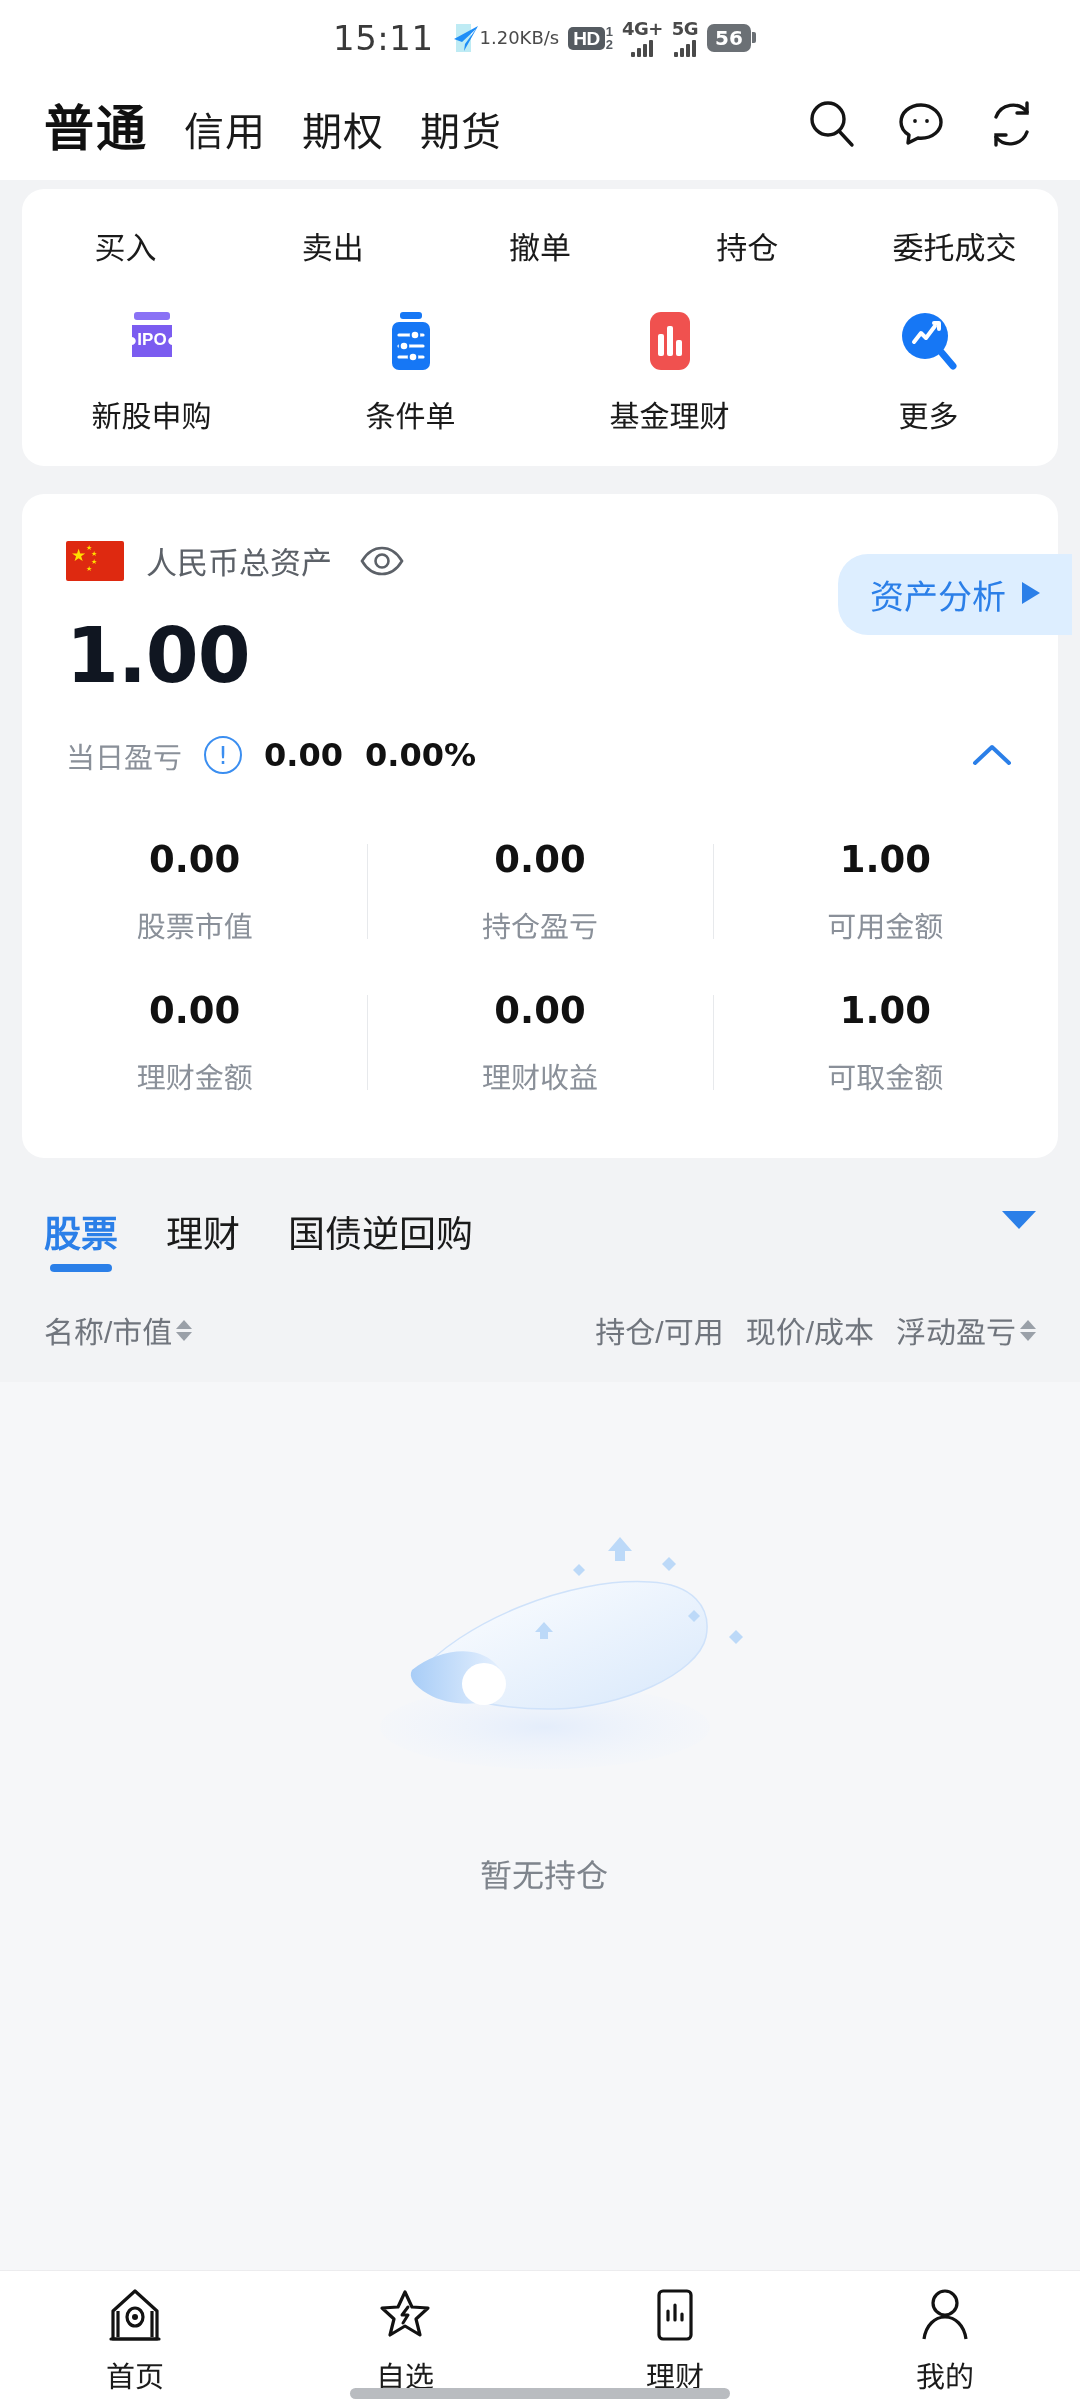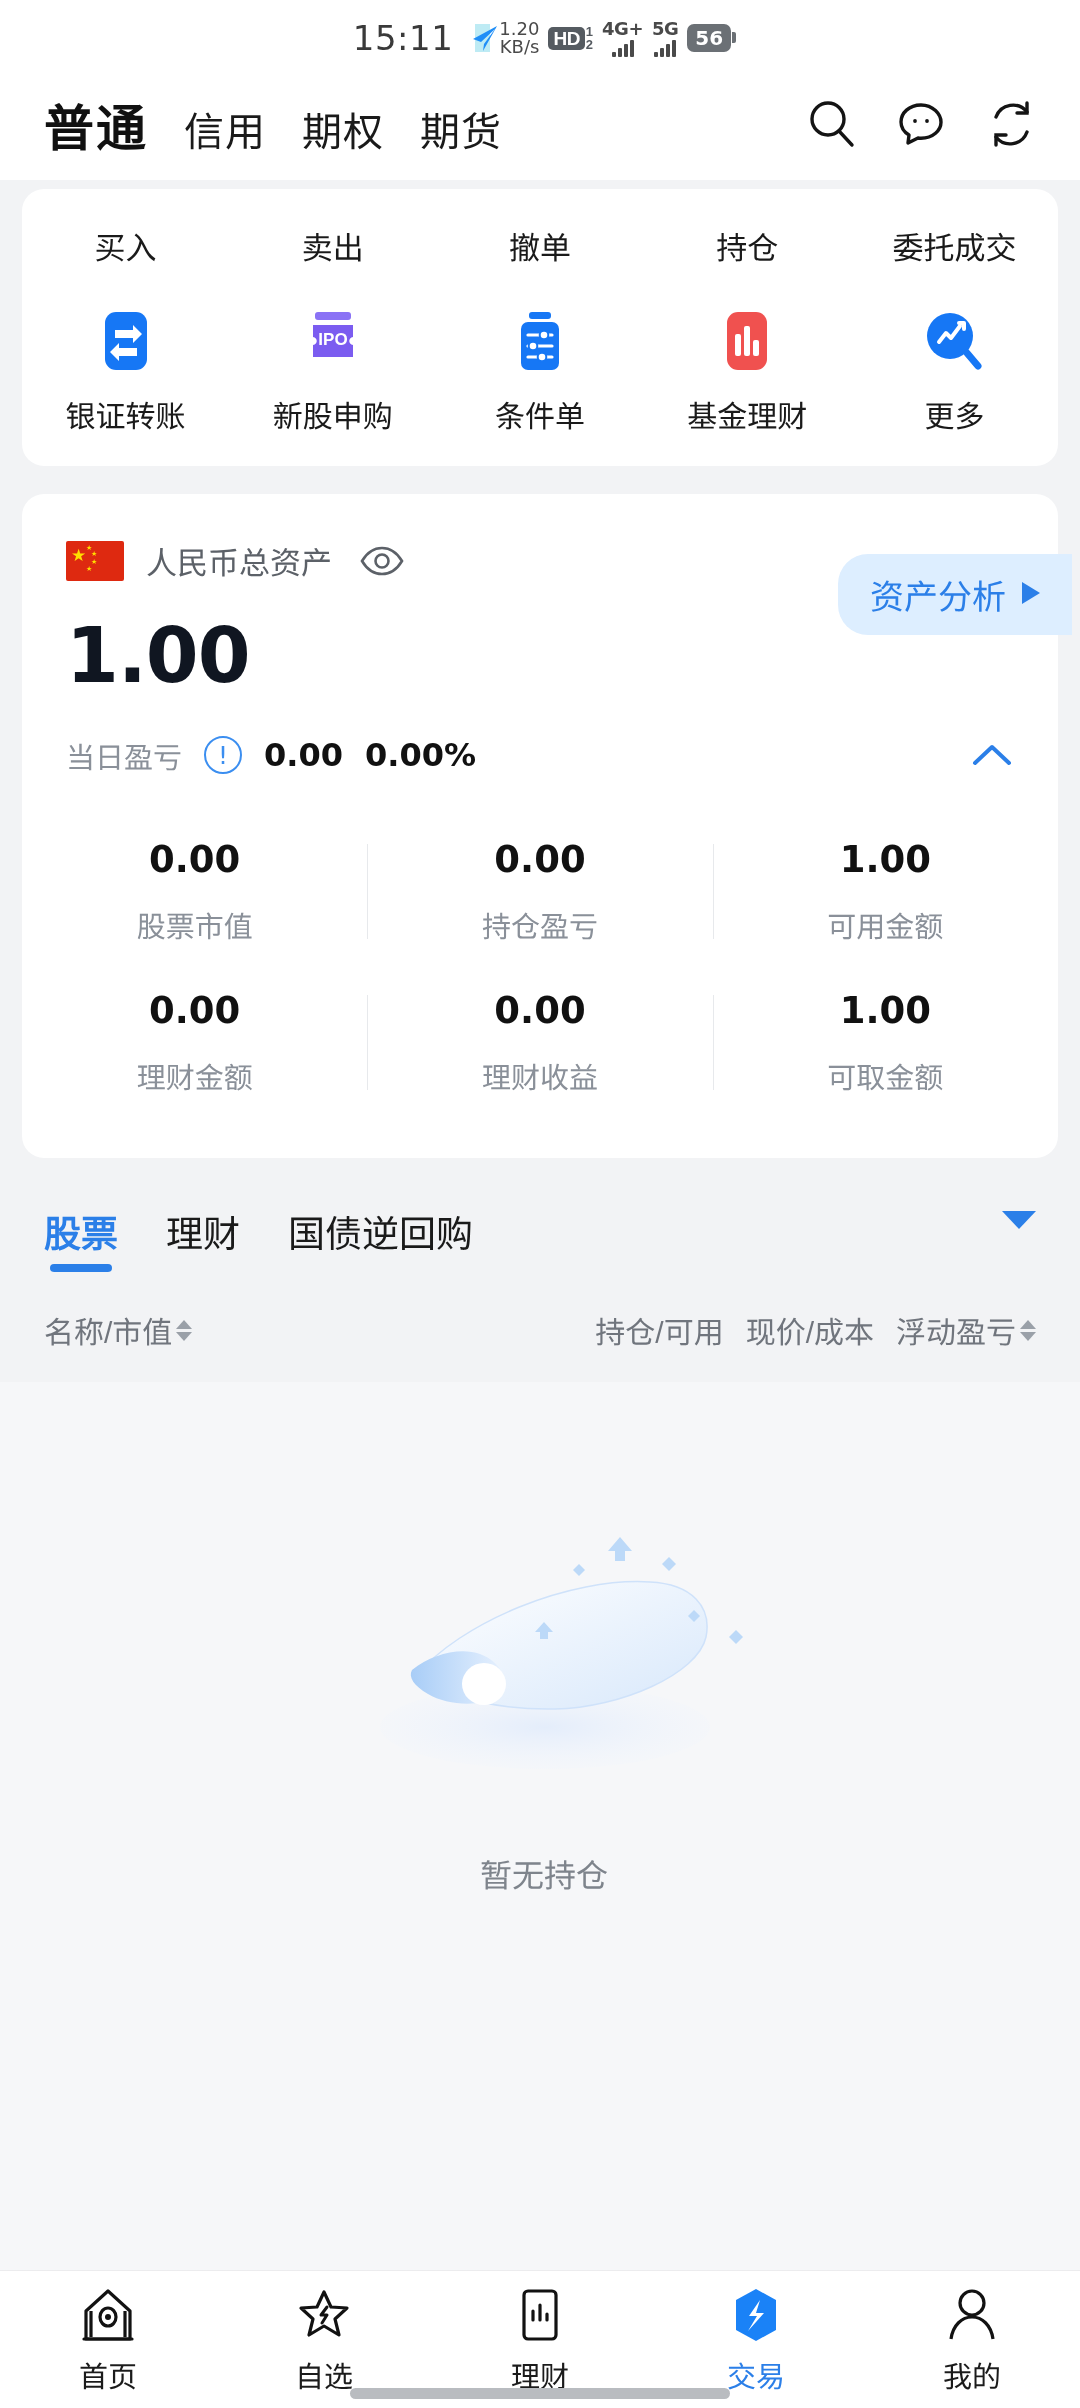--- a/index.html
+++ b/index.html
@@ -14,21 +14,21 @@
 
   
   .statusbar{
     height:68px; background:#ffffff; display:flex; align-items:center;
     justify-content:center; padding:8px 38px 0 42px;
   }
   .sb-left{ display:flex; align-items:center; gap:16px; }
   .sb-time{ font-size:34px; color:#3a3a3a; letter-spacing:0.5px; font-family:"DejaVu Sans",sans-serif; }
   .tg-icon{ width:30px; height:32px; position:relative; }
   .sb-right{ display:flex; align-items:center; gap:9px; }
-  .netspeed{ display:flex; flex-direction:column; align-items:flex-end; line-height:1.02; font-size:18px; color:#4a4a4a; font-family:"DejaVu Sans",sans-serif;}
+  .netspeed{ display:flex; flex-direction:row; align-items:flex-end; line-height:1.02; font-size:18px; color:#4a4a4a; font-family:"DejaVu Sans",sans-serif;}
   .hd-badge{ display:flex; align-items:center; }
   .hd-box{ background:#555b61; color:#fff; font-size:19px; font-weight:bold; border-radius:5px; padding:2px 5px; line-height:1; letter-spacing:-0.5px;}
   .hd-sub{ display:flex; flex-direction:column; font-size:13px; color:#555b61; line-height:1.0; margin-left:1px; font-weight:bold;}
   .sig-group{ display:flex; flex-direction:column; align-items:center; line-height:1; }
   .sig-label{ font-size:18px; color:#4a4a4a; font-weight:bold; letter-spacing:-0.5px; font-family:"DejaVu Sans",sans-serif;}
   .bars{ display:flex; align-items:flex-end; gap:2px; height:17px; margin-top:2px;}
   .bars i{ display:block; width:4px; background:#4a4a4a; border-radius:1px;}
   .bars i:nth-child(1){height:5px;} .bars i:nth-child(2){height:9px;}
   .bars i:nth-child(3){height:13px;} .bars i:nth-child(4){height:17px;}
   .batt{ background:#6b7075; color:#fff; border-radius:7px; font-size:20px; font-weight:bold;
@@ -215,30 +215,20 @@
     <div class="card action-card">
       <div class="row-text">
         <div class="cell">买入</div>
         <div class="cell">卖出</div>
         <div class="cell">撤单</div>
         <div class="cell">持仓</div>
         <div class="cell">委托成交</div>
       </div>
 
       <div class="row-icons">
-        <div class="cell">
-          <span class="ic-wrap">
-            <svg viewBox="0 0 62 62" width="62" height="62">
-              <rect x="10" y="2" width="42" height="58" rx="11" fill="#1677f5"></rect>
-              <path d="M20 20h18v-5l9 9-9 9v-5H20z" fill="#fff"></path>
-              <path d="M42 38H24v-5l-9 9 9 9v-5h18z" fill="#fff"></path>
-            </svg>
-          </span>
-          <span class="ic-label">银证转账</span>
-        </div>
 
         <div class="cell">
           <span class="ic-wrap">
             <svg viewBox="0 0 62 62" width="62" height="62">
               <rect x="13" y="2" width="36" height="8" rx="3" fill="#8a72f5"></rect>
               <path d="M11 15h40v12c-5 1-5 7 0 8v12H11V35c5-1 5-7 0-8z" fill="#7b5cf0"></path>
               <text x="31" y="35" font-size="17" font-family="Liberation Sans, sans-serif" font-weight="bold" fill="#fff" text-anchor="middle">IPO</text>
             </svg>
           </span>
           <span class="ic-label">新股申购</span>
@@ -458,29 +448,20 @@
         <svg viewBox="0 0 56 56" width="56" height="56" fill="none" stroke="#121212" stroke-width="3.2" stroke-linejoin="round">
           <rect x="12" y="4" width="32" height="48" rx="4"></rect>
           <line x1="21" y1="33" x2="21" y2="24" stroke-linecap="round"></line>
           <line x1="28" y1="33" x2="28" y2="18" stroke-linecap="round"></line>
           <line x1="35" y1="33" x2="35" y2="27" stroke-linecap="round"></line>
         </svg>
       </span>
       <span class="nav-lab">理财</span>
     </div>
 
-    <div class="nav-item active">
-      <span class="nav-ic">
-        <svg viewBox="0 0 56 56" width="56" height="56">
-          <path d="M28 2l20 11v30L28 54 8 43V13z" fill="#1a82f7"></path>
-          <path d="M32 13l-11 16h8l-9 15 16-18h-8z" fill="#fff"></path>
-        </svg>
-      </span>
-      <span class="nav-lab">交易</span>
-    </div>
 
     <div class="nav-item">
       <span class="nav-ic">
         <svg viewBox="0 0 56 56" width="56" height="56" fill="none" stroke="#121212" stroke-width="3.2" stroke-linejoin="round">
           <circle cx="28" cy="16" r="12"></circle>
           <path d="M7 52c2-14 11-22 21-22s19 8 21 22"></path>
         </svg>
       </span>
       <span class="nav-lab">我的</span>
     </div>

